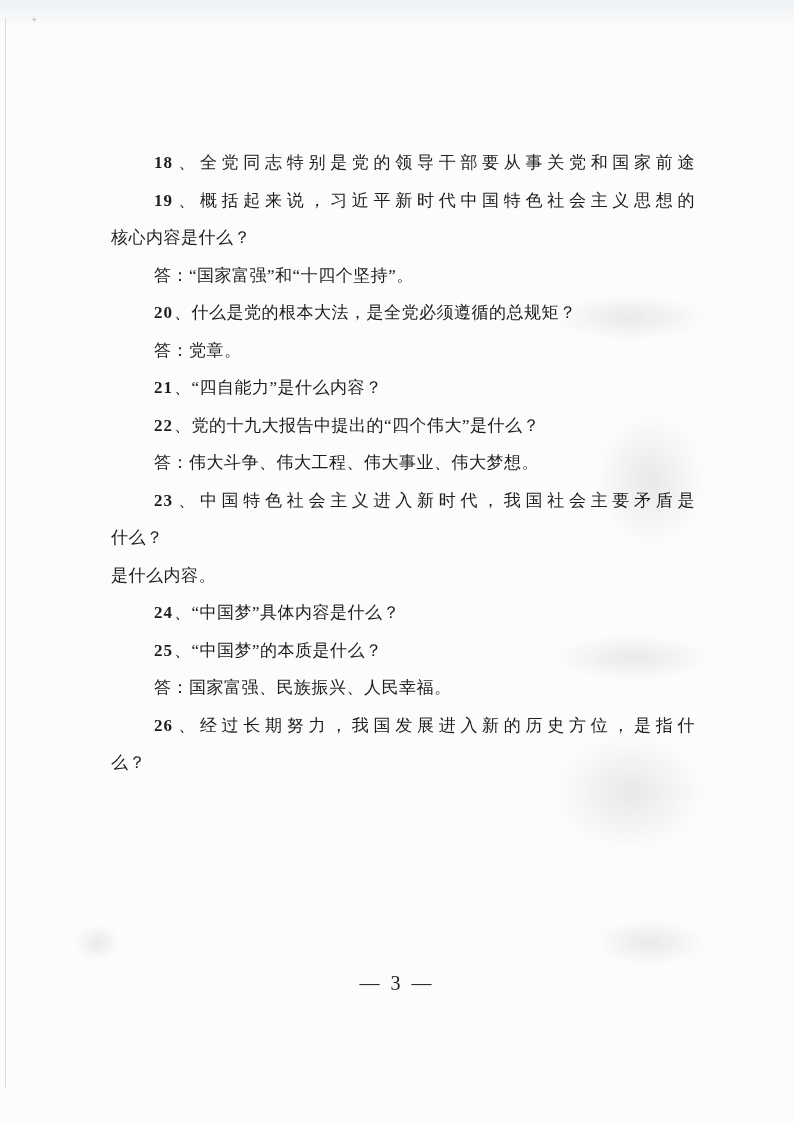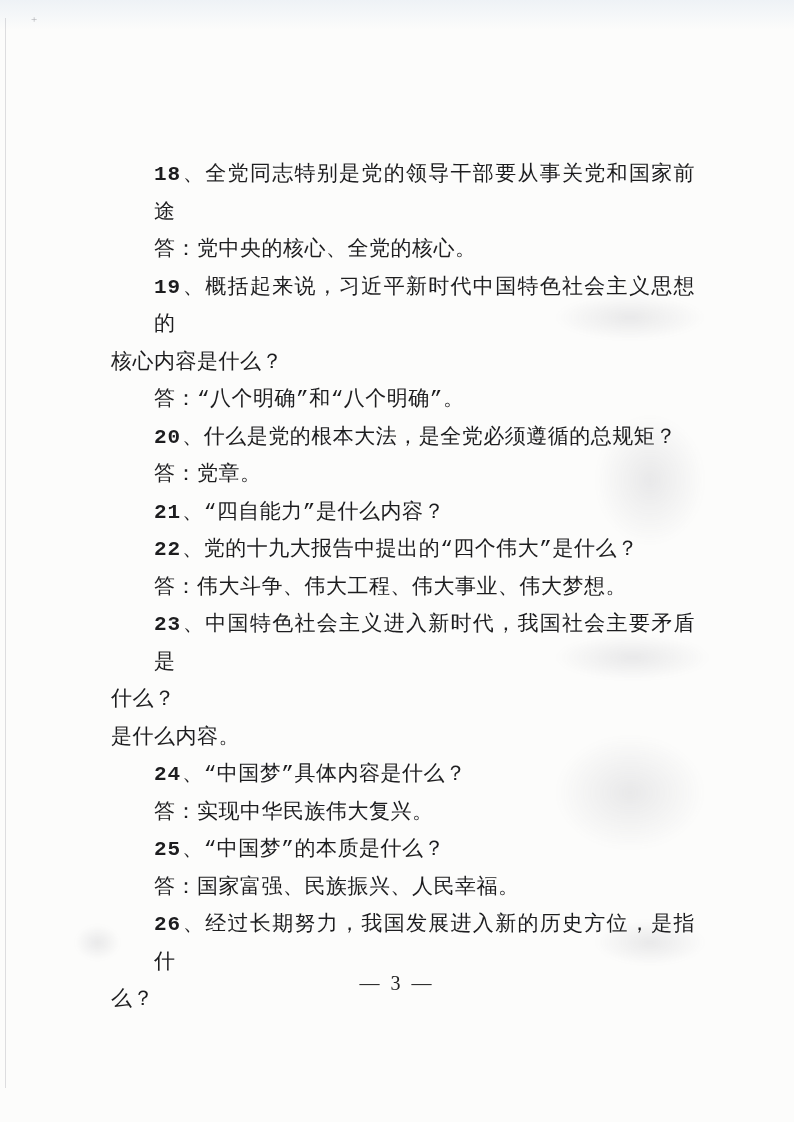--- a/index.html
+++ b/index.html
@@ -21,25 +21,24 @@
     position: absolute; left: 5px; top: 18px;
     width: 1px; height: 1070px;
     background: rgba(140,140,150,0.28);
   }
   .corner-mark {
     position: absolute; left: 31px; top: 13px;
     font-size: 11px; color: rgba(90,90,100,0.5);
   }
   .content {
     position: absolute;
-    left: 111px; top: 156px; width: 584px;
-    font-size: 21px;
+    left: 111px; top: 144px; width: 584px;
+    font-size: 17px;
     line-height: 37.5px;
     text-align: justify;
-    font-family: Liberation Mono, monospace;
   }
   .line {
     min-height: 37.5px;
     letter-spacing: 0.5px;
   }
   .line.fill { text-align-last: justify; }
   .line.indent { padding-left: 43px; }
   .qnum {
     font-weight: bold;
     letter-spacing: 1px;
@@ -76,34 +75,32 @@
 
   <div class="smudge s1"></div>
   <div class="smudge s2"></div>
   <div class="smudge s3"></div>
   <div class="smudge s4"></div>
   <div class="smudge s5"></div>
   <div class="smudge s6"></div>
 
   <div class="content">
       <div class="line indent fill"><span class="qnum">18</span>、全党同志特别是党的领导干部要从事关党和国家前途</div>
-      <div class="line indent">答：党中央的核心、全党的核心。</div>
       <div class="line indent fill"><span class="qnum">19</span>、概括起来说，习近平新时代中国特色社会主义思想的</div>
       <div class="line">核心内容是什么？</div>
-      <div class="line indent">答：“八个明确”和“八个明确”。</div>
+      <div class="line indent">答：“国家富强”和“十四个坚持”。</div>
       <div class="line indent"><span class="qnum">20</span>、什么是党的根本大法，是全党必须遵循的总规矩？</div>
       <div class="line indent">答：党章。</div>
       <div class="line indent"><span class="qnum">21</span>、“四自能力”是什么内容？</div>
       <div class="line indent"><span class="qnum">22</span>、党的十九大报告中提出的“四个伟大”是什么？</div>
       <div class="line indent">答：伟大斗争、伟大工程、伟大事业、伟大梦想。</div>
       <div class="line indent fill"><span class="qnum">23</span>、中国特色社会主义进入新时代，我国社会主要矛盾是</div>
       <div class="line">什么？</div>
       <div class="line">是什么内容。</div>
       <div class="line indent"><span class="qnum">24</span>、“中国梦”具体内容是什么？</div>
-      <div class="line indent">答：实现中华民族伟大复兴。</div>
       <div class="line indent"><span class="qnum">25</span>、“中国梦”的本质是什么？</div>
       <div class="line indent">答：国家富强、民族振兴、人民幸福。</div>
       <div class="line indent fill"><span class="qnum">26</span>、经过长期努力，我国发展进入新的历史方位，是指什</div>
       <div class="line">么？</div>
     </div>
 
   <div class="footer">— 3 —</div>
 </div>
 
 </body></html>

